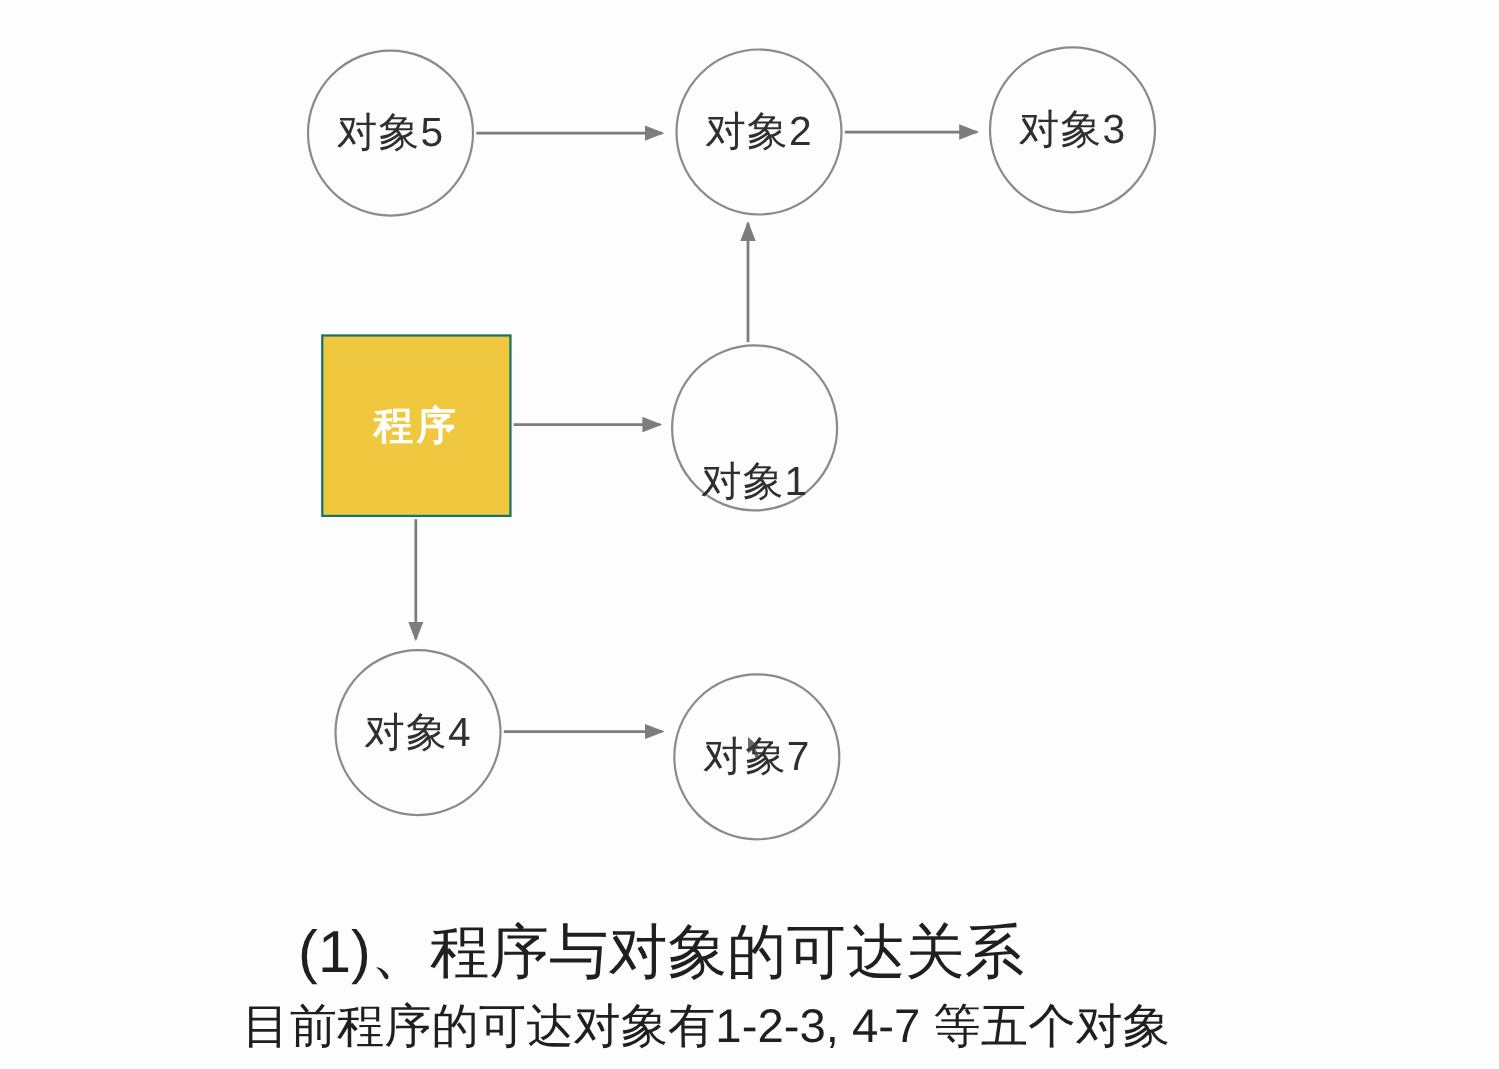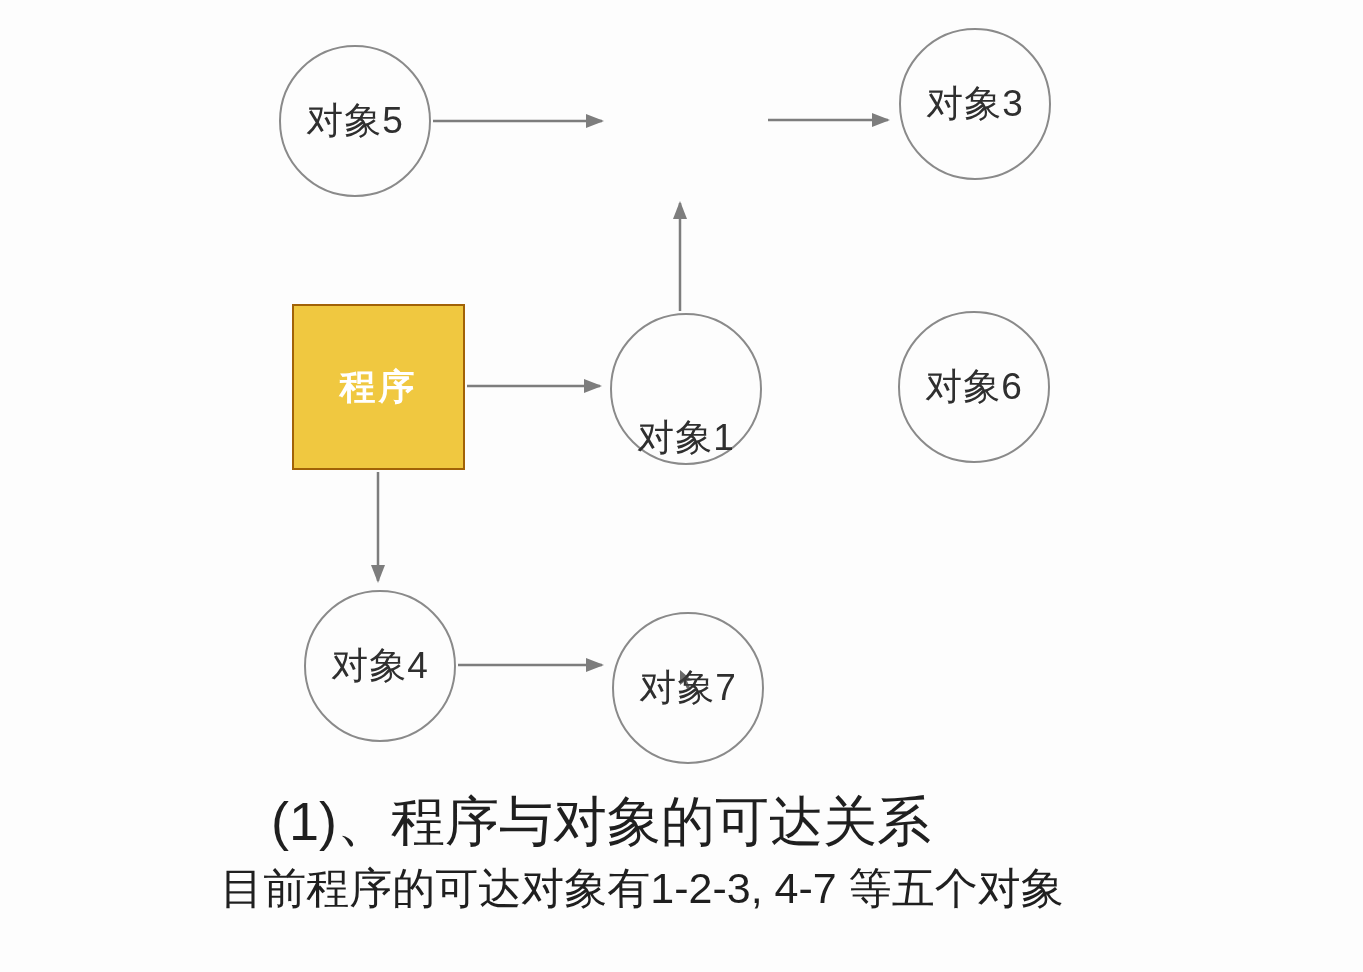--- a/index.html
+++ b/index.html
@@ -35,38 +35,39 @@
     letter-spacing: 1px;
     white-space: nowrap;
   }
   .node-square {
     position: absolute;
     left: 292px;
     top: 304px;
     width: 173px;
     height: 166px;
     background: #f0c840;
-    border: 2px solid #a16207;
+    border: 2px solid #0f766e;
     display: flex;
     align-items: center;
     justify-content: center;
   }
   .node-square span {
     font-size: 36px;
     font-weight: 600;
     color: #ffffff;
     letter-spacing: 3px;
     white-space: nowrap;
   }
   .caption-line {
     position: absolute;
     transform: translateX(-50%);
     color: #1f1f1f;
     white-space: nowrap;
     font-weight: 400;
+    margin-top: 44px;
   }
   #caption-line1 {
     left: 601px;
     top: 786px;
     font-size: 54px;
   }
   #caption-line2 {
     left: 642px;
     top: 860px;
     font-size: 43px;
@@ -93,32 +94,32 @@
     <line x1="768" y1="120" x2="888" y2="120" stroke="#7d7d7d" stroke-width="2.5" marker-end="url(#arrowhead)"></line>
     <line x1="680" y1="311" x2="680" y2="203" stroke="#7d7d7d" stroke-width="2.5" marker-end="url(#arrowhead)"></line>
     <line x1="467" y1="386" x2="600" y2="386" stroke="#7d7d7d" stroke-width="2.5" marker-end="url(#arrowhead)"></line>
     <line x1="378" y1="472" x2="378" y2="581" stroke="#7d7d7d" stroke-width="2.5" marker-end="url(#arrowhead)"></line>
     <line x1="458" y1="665" x2="602" y2="665" stroke="#7d7d7d" stroke-width="2.5" marker-end="url(#arrowhead)"></line>
   </svg>
 
   <div class="node-circle" style="left:279px; top:45px;">
     <span>对象5</span>
   </div>
-  <div class="node-circle" style="left:899px; top:28px;">
+  <div class="node-circle" style="left:614px; top:44px;">
+    <span>对象2</span>
+  </div>
+  <div class="node-circle" style="left:899px; top:42px;">
     <span>对象3</span>
   </div>
 
   <div class="node-square">
     <span>程序</span>
   </div>
   <div class="node-circle" style="left:610px; top:313px;align-items:flex-end;">
     <span>对象1</span>
-  </div>
-  <div class="node-circle" style="left:898px; top:311px;">
-    <span>对象6</span>
   </div>
 
   <div class="node-circle" style="left:304px; top:590px;">
     <span>对象4</span>
   </div>
   <div class="node-circle" style="left:612px; top:612px;">
     <span>对象7</span>
   </div>
 
   <div id="mouse-cursor">

